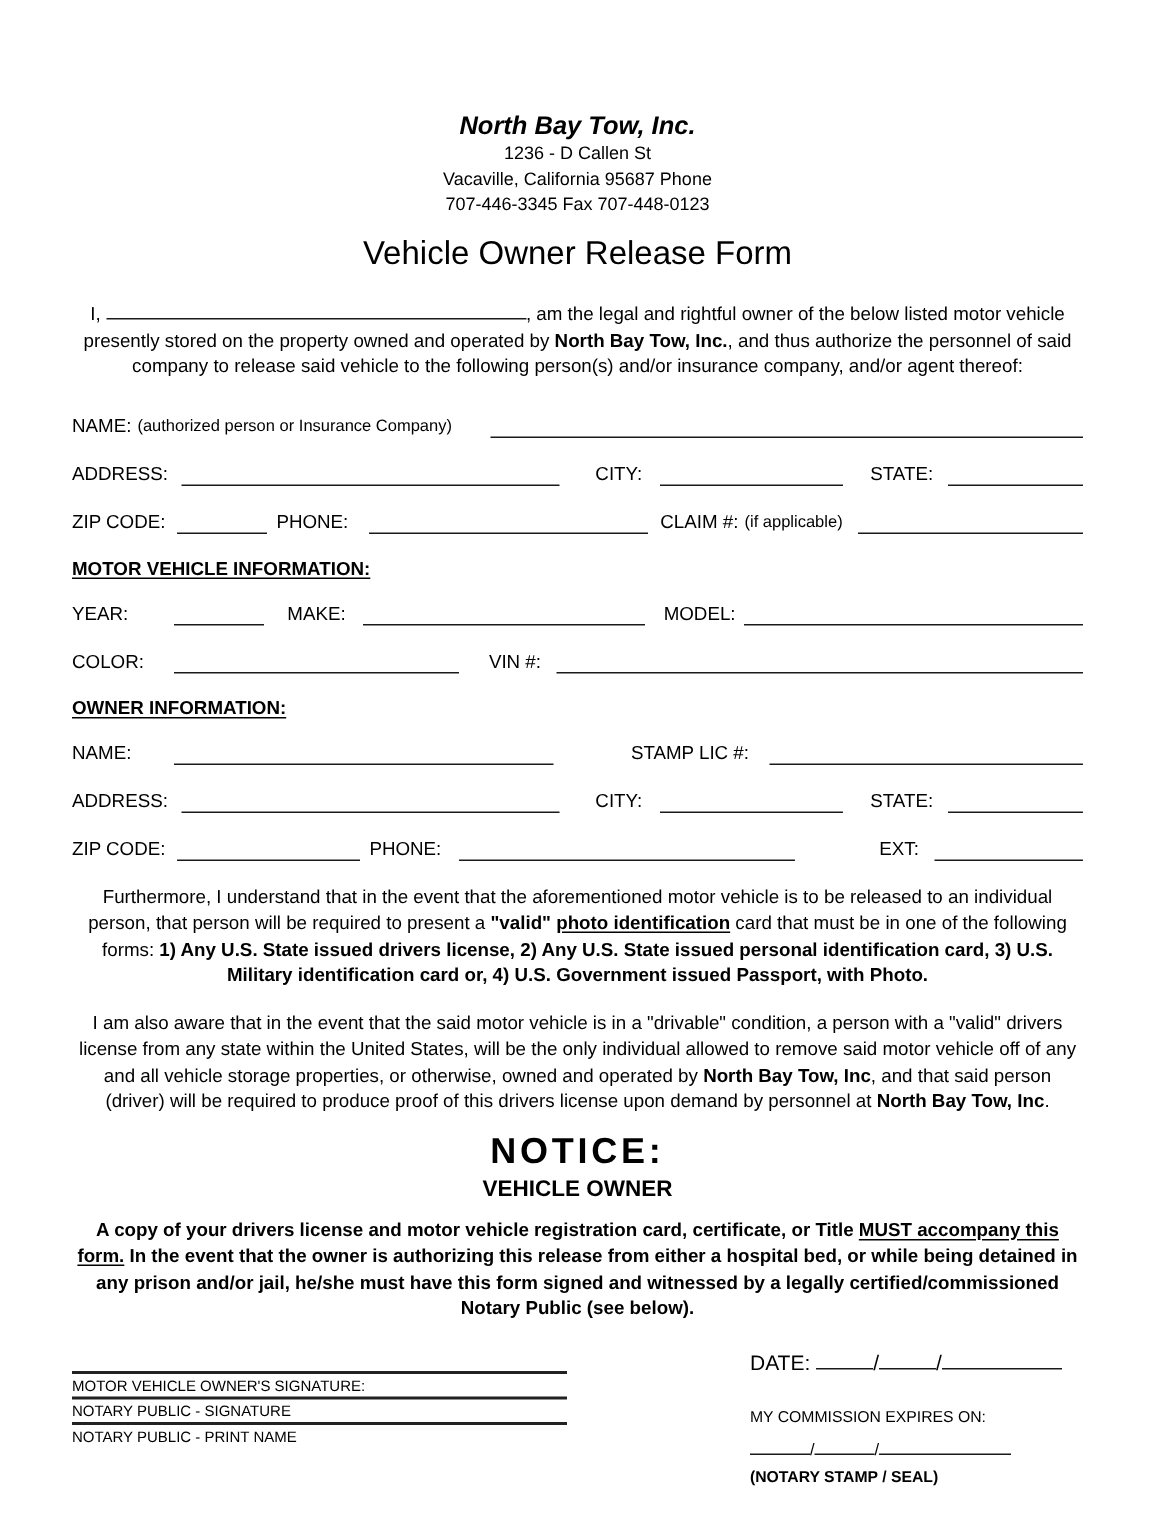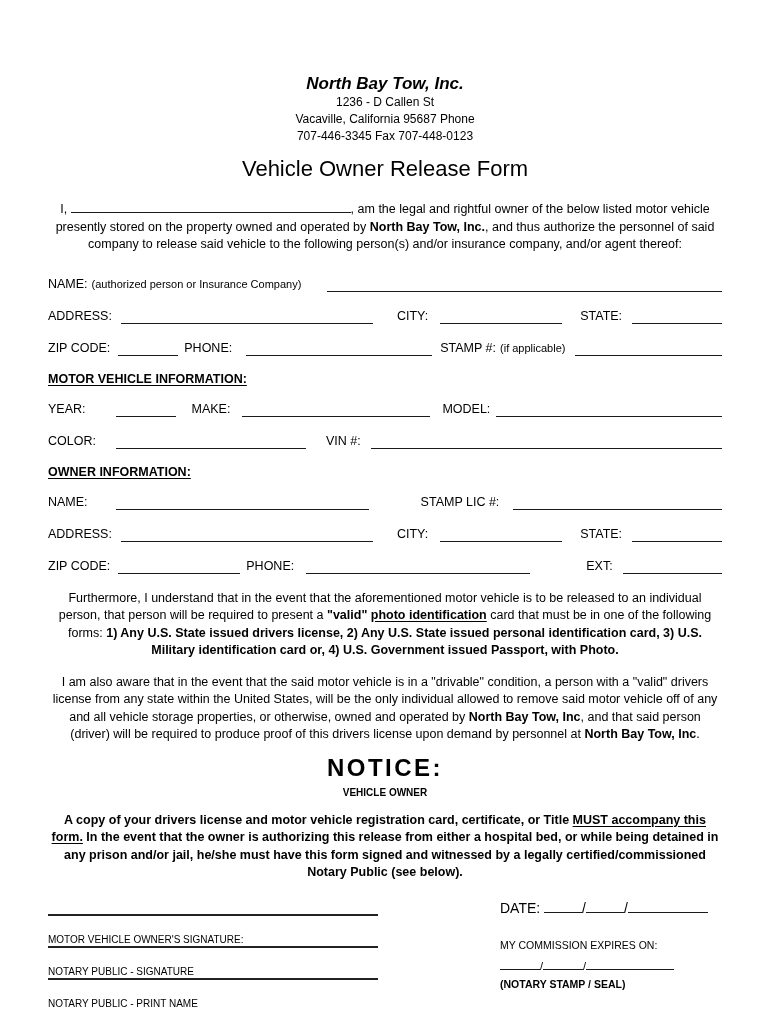--- a/index.html
+++ b/index.html
@@ -33,27 +33,27 @@
   .sec-head {
     font-weight:bold; font-size:12.5px; line-height:15px;
     text-decoration:underline; text-underline-offset:2px;
   }
 
   
   .inline-fl { display:inline-block; width:280px; border-bottom:1.4px solid #1a1a1a; height:12px; }
 
   
   .notice-title { text-align:center; font-weight:bold; font-size:24px; line-height:28px; letter-spacing:2.5px; margin-top:10px; }
-  .notice-sub   { text-align:center; font-weight:bold; font-size:10px; line-height:18px; margin-top:2px; }
+  .notice-sub   { text-align:center; font-weight:bold; font-size:15px; line-height:18px; margin-top:2px; }
   .notice-para  { margin-top:10px; font-weight:bold; }
 
   
   .bottom { display:flex; margin-top:18px; }
   .sig-col { width:330px; }
-  .sig-block { border-top:2px solid #222; padding-top:18px; }
+  .sig-block { border-top:2px solid #222; padding-top:3px; }
   .sig-block + .sig-block { margin-top:0; }
   .sig-label { font-size:10px; line-height:12px; }
   .sig-gap1 { margin-top:14px; }
   .sig-gap  { margin-top:17px; }
   .notary-col { flex:1 1 auto; padding-left:122px; }
   .date-row { font-size:14px; line-height:17px; white-space:nowrap; }
   .dfl { display:inline-block; border-bottom:1.4px solid #1a1a1a; height:12px; }
   .w38 { width:38px; } .w80 { width:80px; } .w40 { width:40px; } .w88 { width:88px; }
   .commission-label { font-size:10.5px; line-height:13px; margin-top:22px; }
   .commission-line  { font-size:11px; margin-top:6px; white-space:nowrap; }
@@ -90,21 +90,21 @@
     <span class="fl" style="width:122px; margin-left:12px;"></span>
     <span class="lbl" style="margin-left:18px;">STATE:</span>
     <span class="fl grow" style="margin-left:10px;"></span>
   </div>
 
   <div class="row mt16">
     <span class="lbl">ZIP CODE:</span>
     <span class="fl" style="width:60px; margin-left:8px;"></span>
     <span class="lbl" style="margin-left:6px;">PHONE:</span>
     <span class="fl" style="width:186px; margin-left:14px;"></span>
-    <span class="lbl" style="margin-left:8px;">STAMP #:</span>
+    <span class="lbl" style="margin-left:8px;">CLAIM #:</span>
     <span class="note" style="margin-left:4px;">(if applicable)</span>
     <span class="fl grow" style="margin-left:10px;"></span>
   </div>
 
   <div class="sec-head mt16">MOTOR VEHICLE INFORMATION:</div>
 
   <div class="row mt14">
     <span class="lbl">YEAR:</span>
     <span class="fl" style="width:60px; margin-left:30px;"></span>
     <span class="lbl" style="margin-left:16px;">MAKE:</span>

